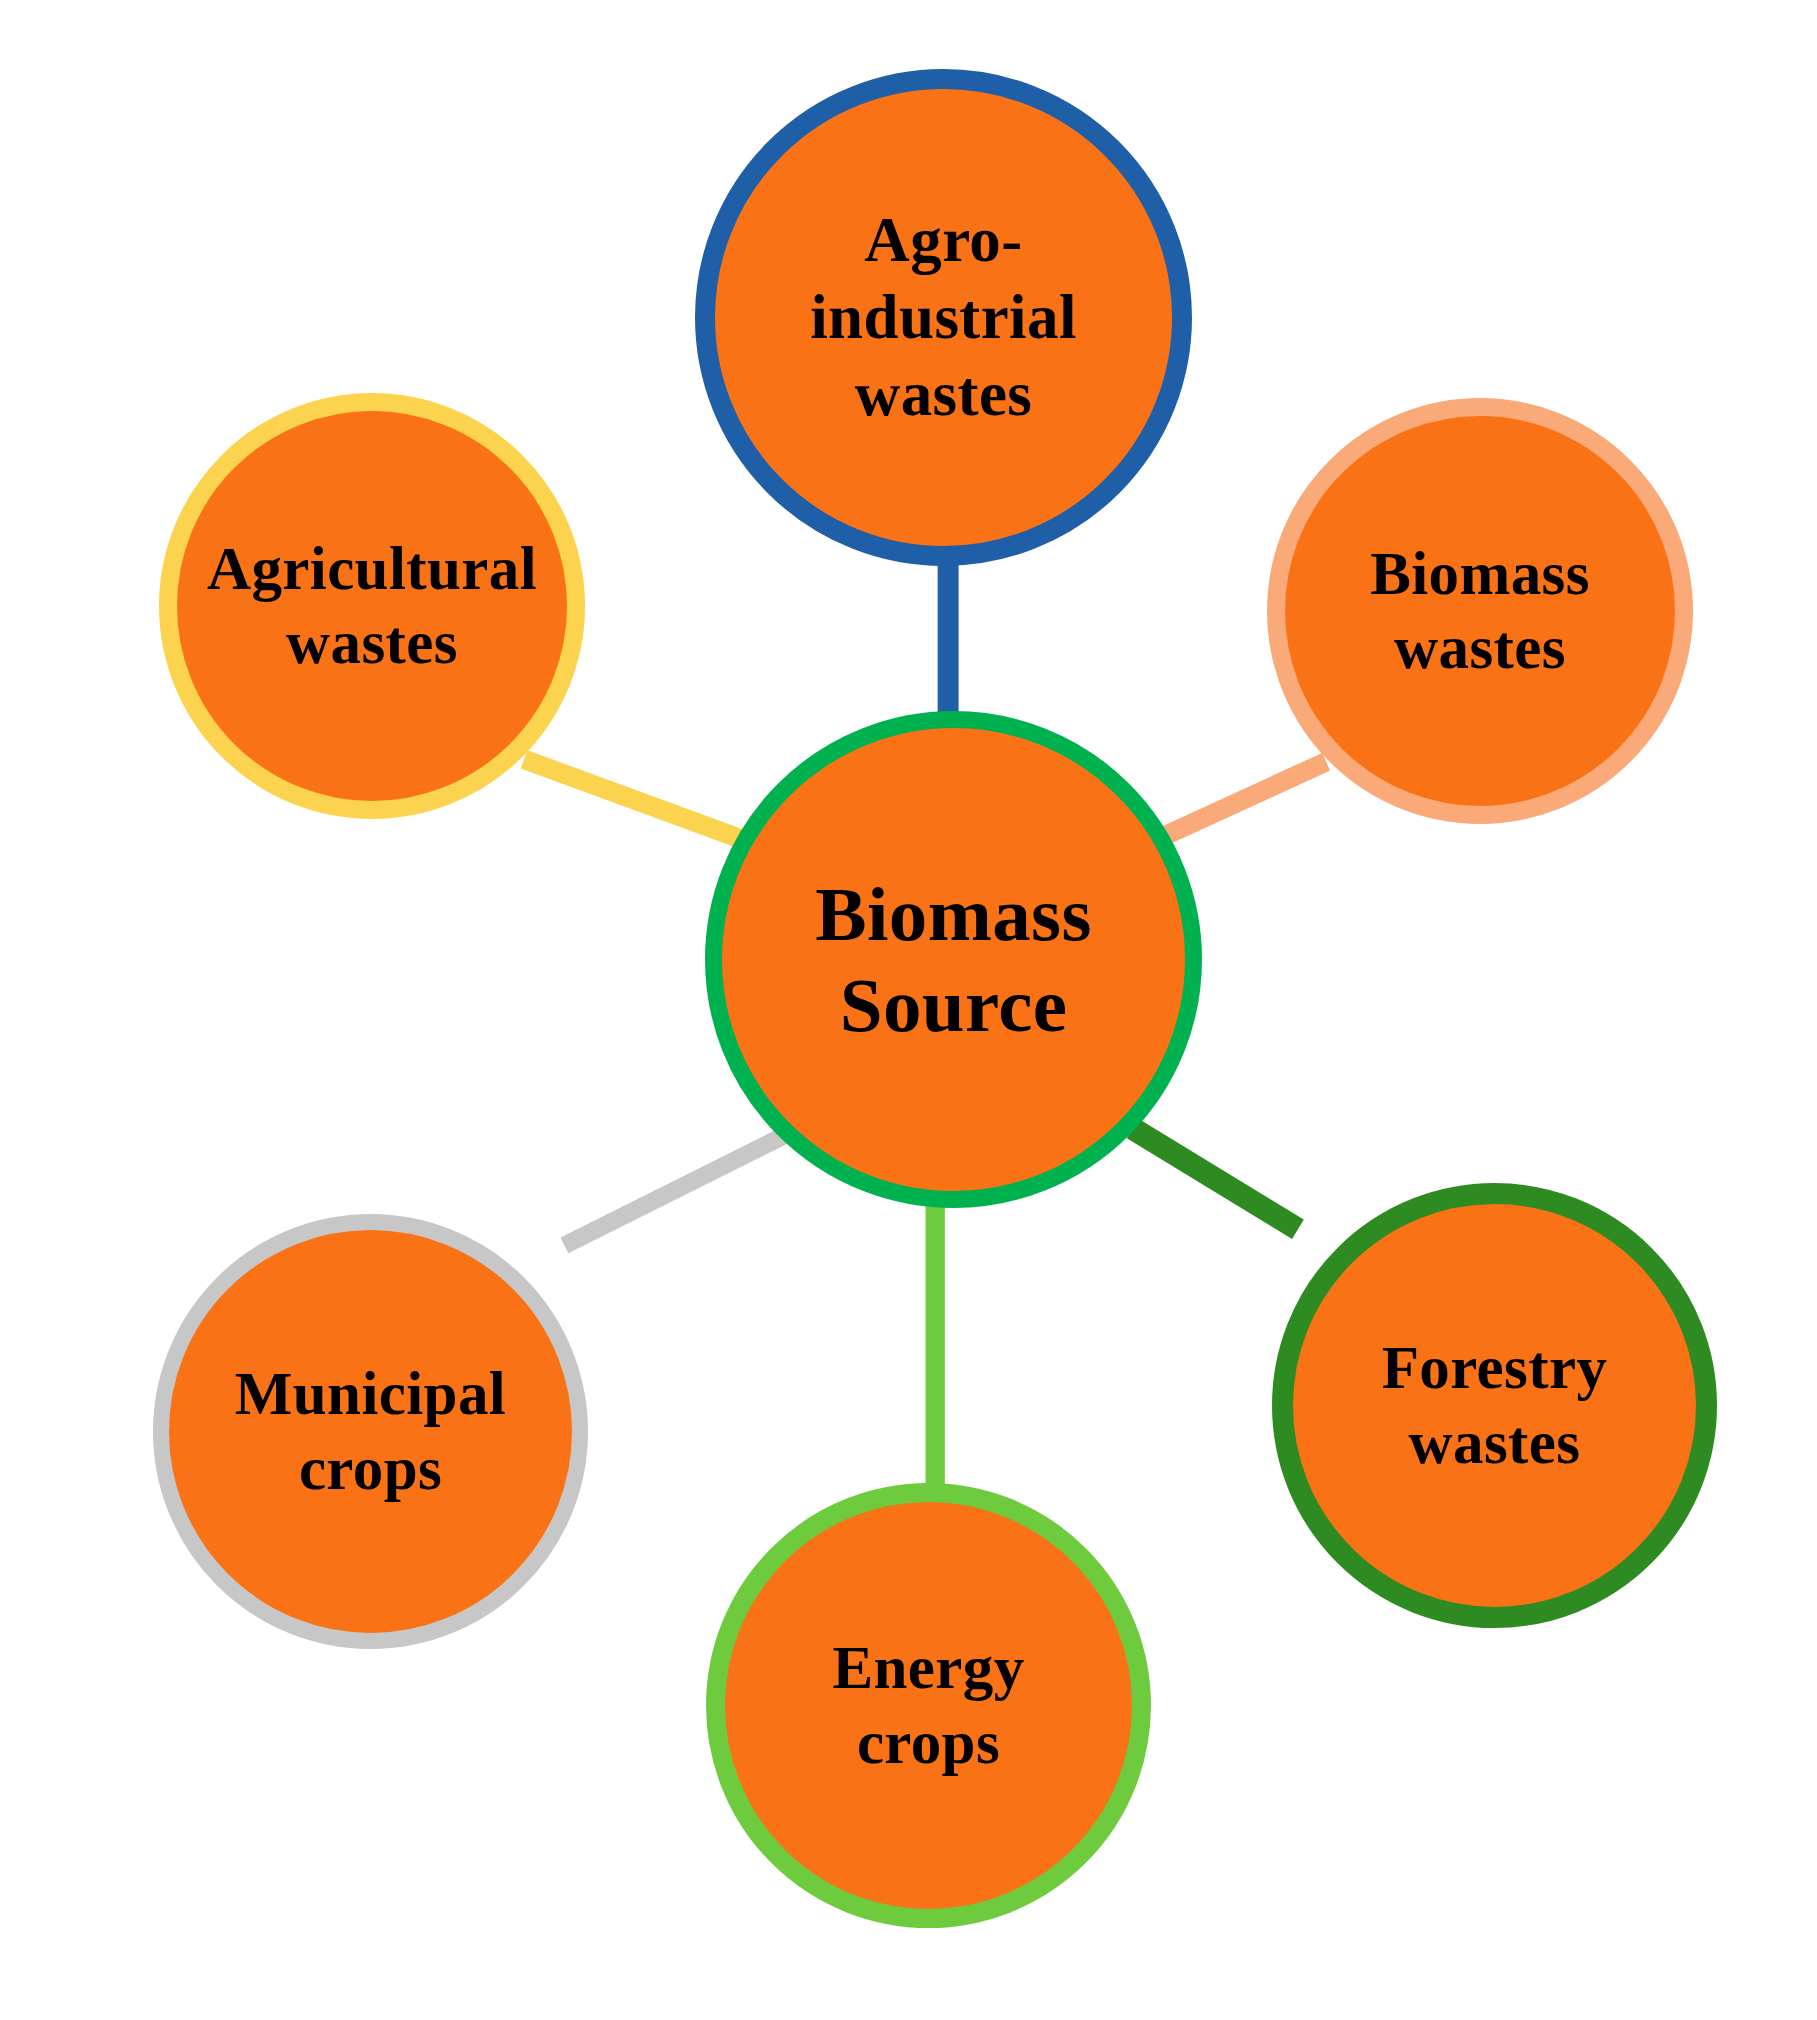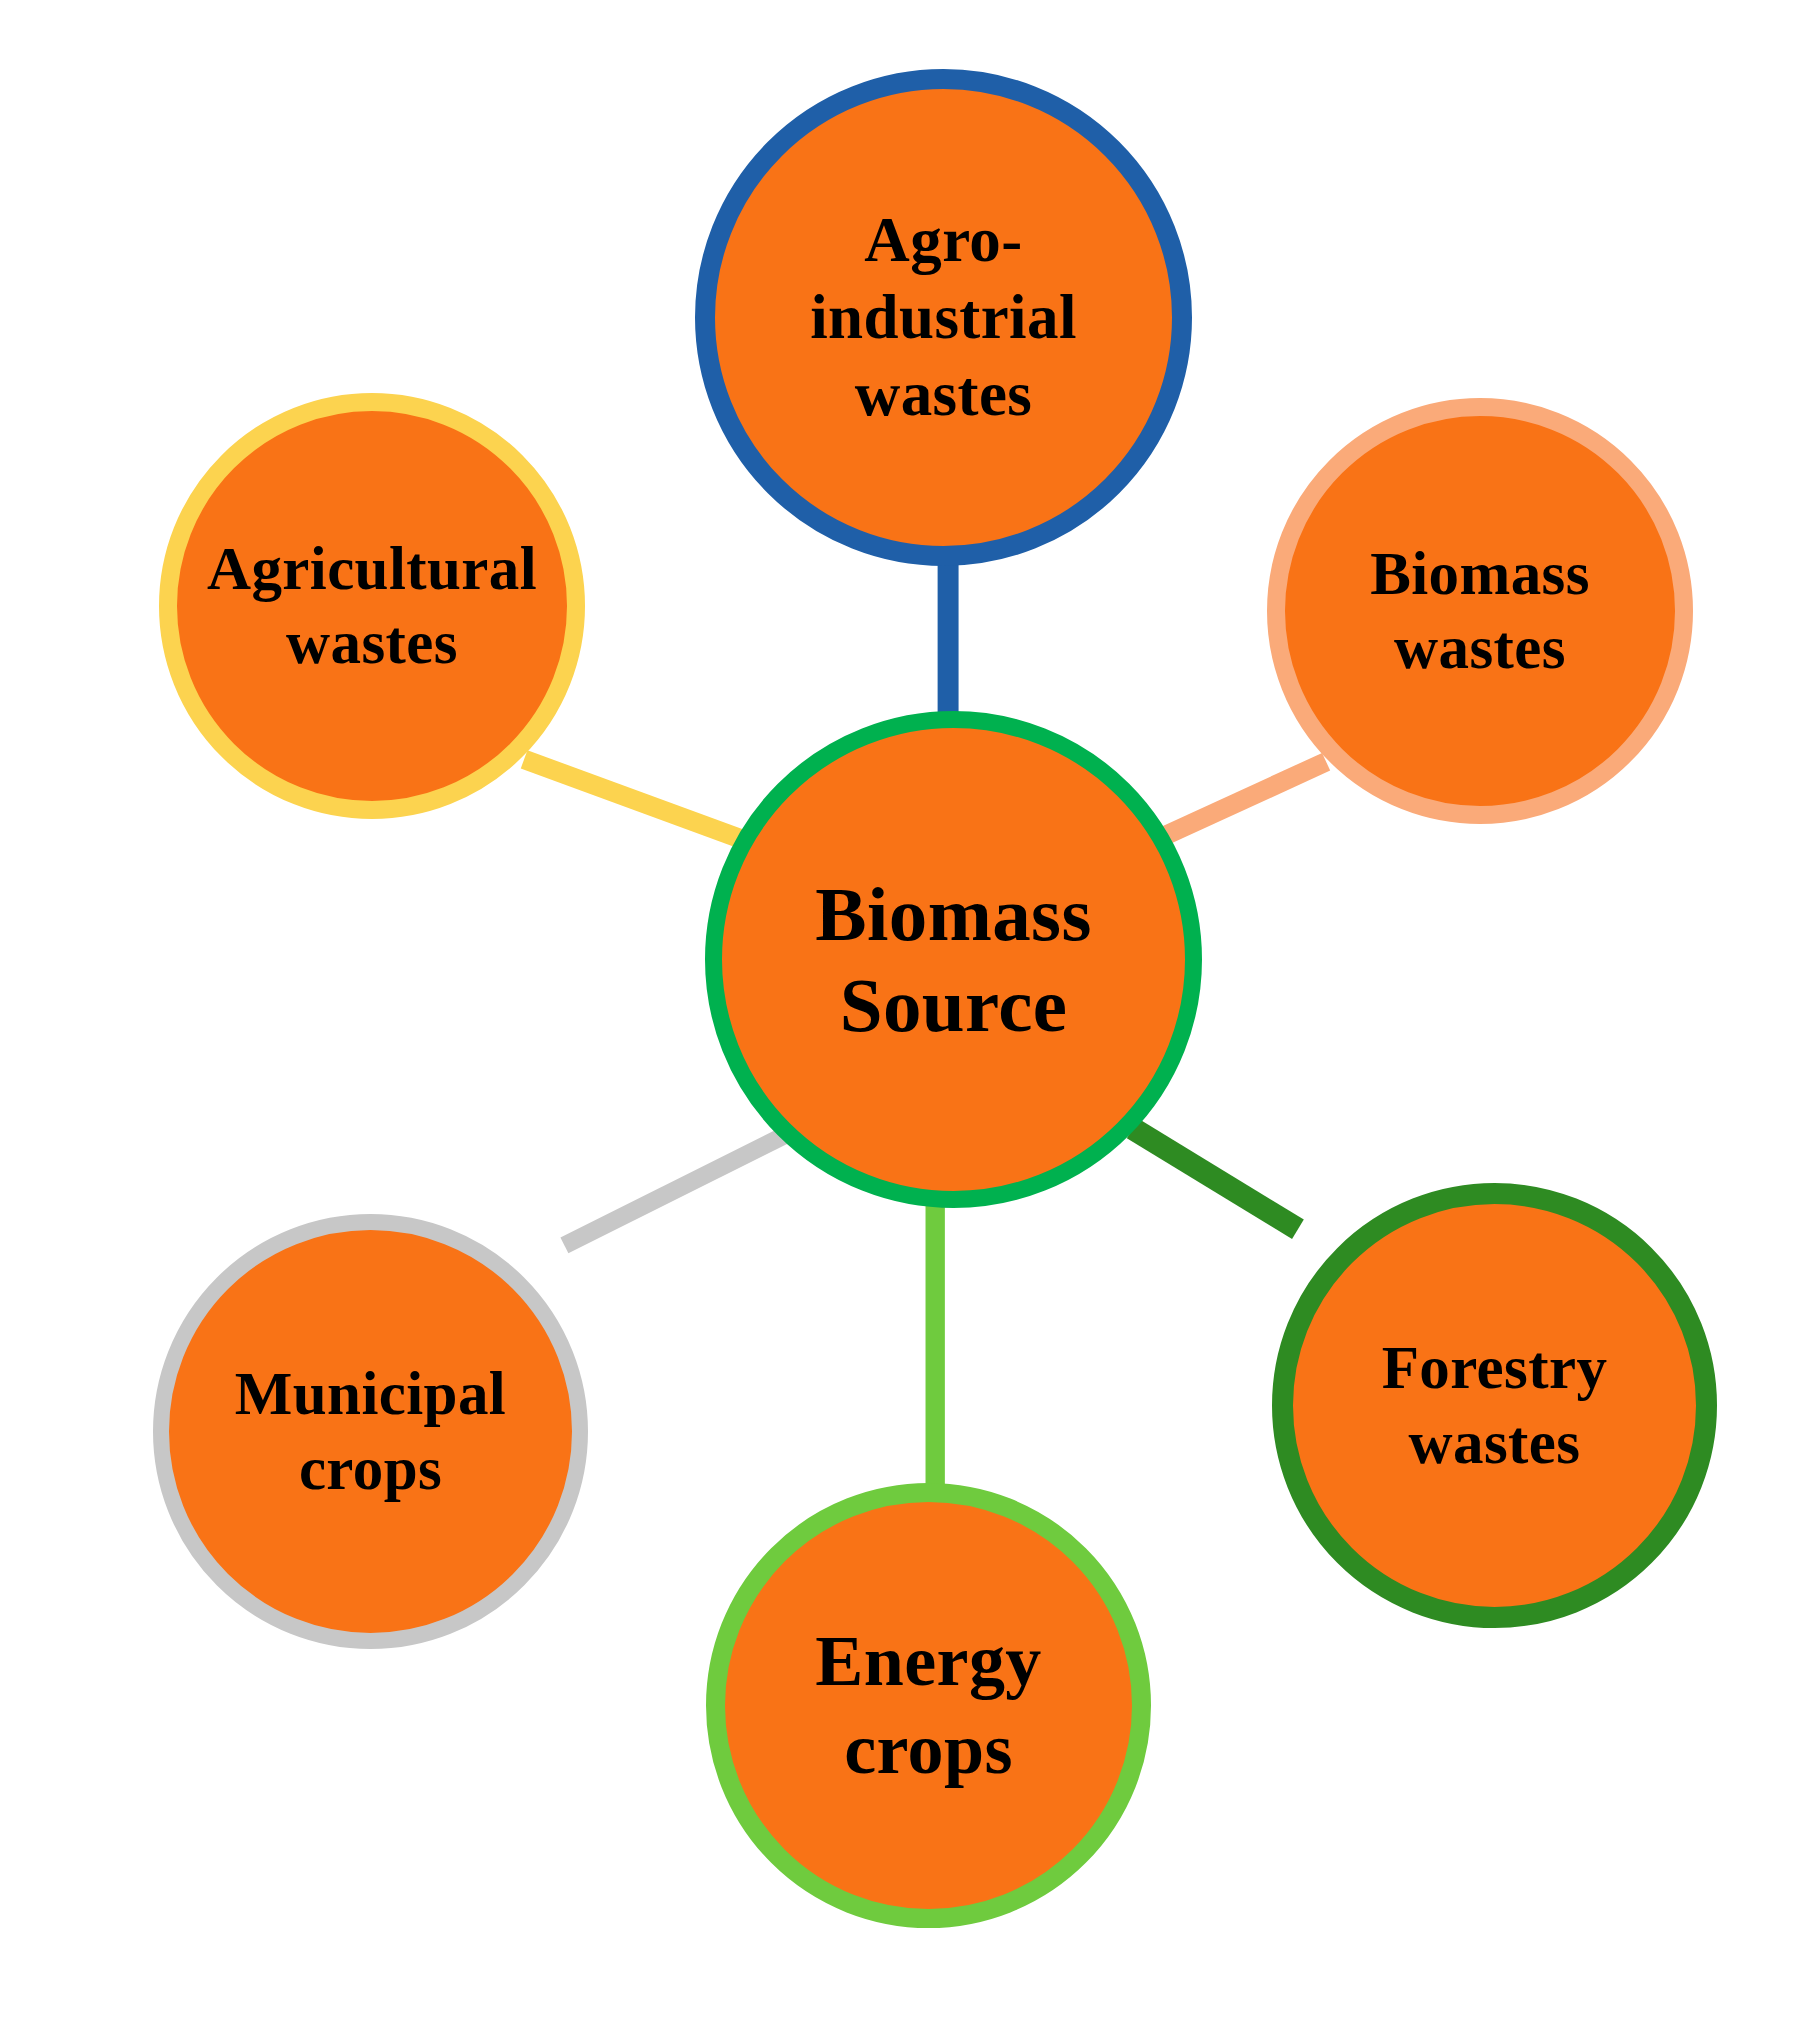--- a/index.html
+++ b/index.html
@@ -75,21 +75,21 @@
   #node-forestry {
     left: 1272px; top: 1183px; width: 445px; height: 445px;
     border: 21px solid #2E8B22;
   }
   #node-forestry .node-label { font-size: 61px; }
 
   #node-energy {
     left: 706px; top: 1483px; width: 445px; height: 445px;
     border: 19.3px solid #6FCB3E;
   }
-  #node-energy .node-label { font-size: 72px; }
+  #node-energy .node-label { font-size: 61px; }
 
   #node-municipal {
     left: 153px; top: 1214px; width: 435px; height: 435px;
     border: 16px solid #C7C7C7;
   }
   #node-municipal .node-label { font-size: 61px; }
 </style>
 </head>
 <body>
 

